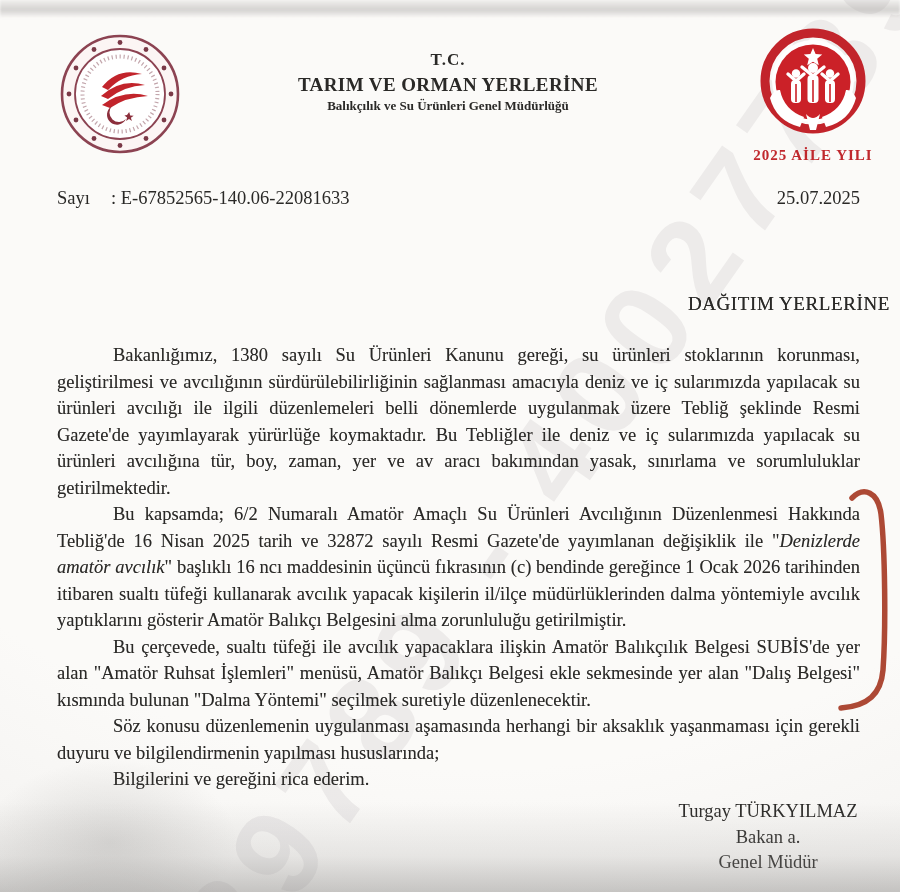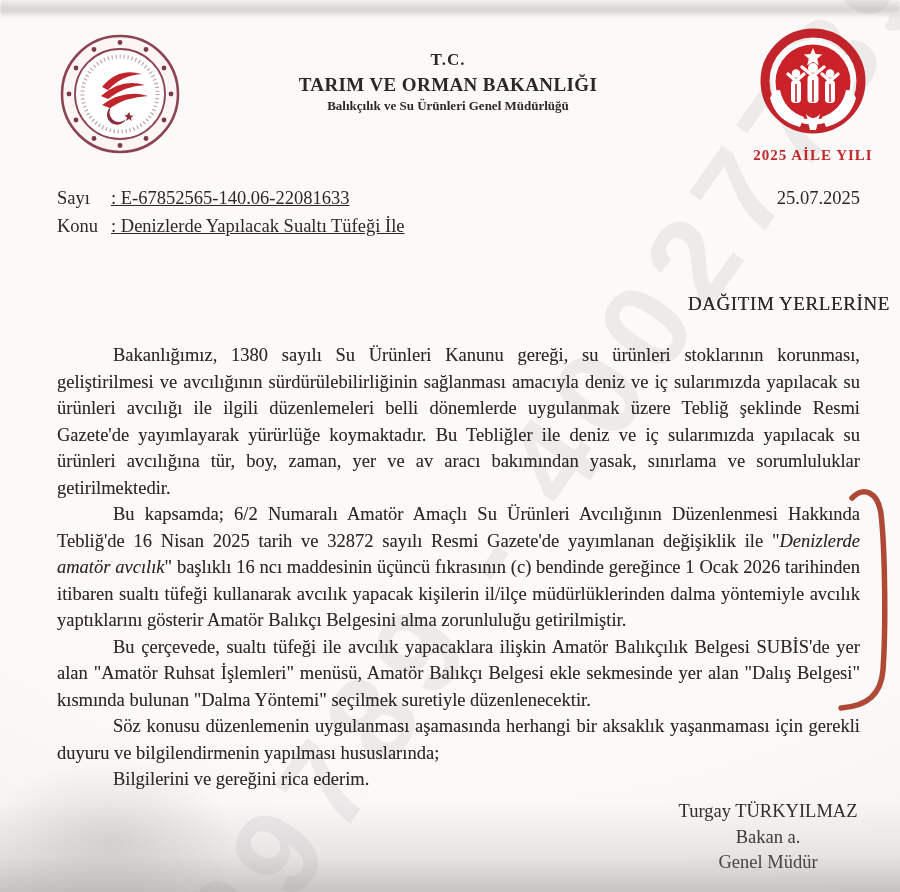--- a/index.html
+++ b/index.html
@@ -29,21 +29,21 @@
   
   .letterhead{position:absolute;top:0;left:0;right:0;height:175px;}
   .seal{position:absolute;left:58px;top:32px;width:124px;height:124px;}
   .header-center{position:absolute;left:196px;right:200px;top:50px;text-align:center;}
   .tc{font-size:17px;font-weight:bold;letter-spacing:1px;}
   .ministry{font-size:19px;font-weight:bold;margin-top:4px;letter-spacing:0.4px;}
   .directorate{font-size:13px;font-weight:bold;margin-top:2px;}
   .emblem{position:absolute;left:746px;top:26px;width:134px;text-align:center;}
   .family-label{font-size:15px;font-weight:bold;color:#c0282d;letter-spacing:1px;margin-top:1px;}
   
-  .meta{position:absolute;top:185px;left:57px;right:40px;font-size:18.5px;line-height:27.5px;text-decoration:underline;}
+  .meta{position:absolute;top:185px;left:57px;right:40px;font-size:18.5px;line-height:27.5px;}
   .meta-row{position:relative;}
   .meta-label{display:inline-block;width:54px;}
   .doc-date{position:absolute;right:0;top:0;}
   .konu-line2{padding-left:68px;}
   
   .recipient{position:absolute;top:293px;left:0;right:10px;text-align:right;
     font-size:19px;font-weight:400;letter-spacing:0.6px;margin:0;
     text-shadow:0 0 0.5px rgba(42,41,39,0.8);}
   .body{position:absolute;top:342px;left:57px;width:803px;
     font-size:18.5px;line-height:26.5px;text-align:justify;}
@@ -92,21 +92,21 @@
           <path d="M43,64 Q63,46 87,53 Q66,54 50,67 Z"></path>
           <path d="M44,73 Q66,57 90,64 Q68,65 52,76 Z"></path>
         </g>
         <path d="M54,74 a10,10 0 1 0 14,13 a8.5,8.5 0 1 1 -14,-13 Z" fill="#8c2f3c"></path>
         <path d="M69,83 l2.2,-3 l1,3.4 l3.5,0.3 l-2.8,2 l1,3.3 l-2.9,-2 l-2.9,2 l1,-3.4 l-2.7,-2 Z" fill="#8c2f3c"></path>
       </svg>
     </div>
 
     <div class="header-center">
       <div class="tc">T.C.</div>
-      <div class="ministry">TARIM VE ORMAN BAKANLIĞI</div>
+      <div class="ministry">TARIM VE ORMAN YERLERİNE</div>
       <div class="directorate">Balıkçılık ve Su Ürünleri Genel Müdürlüğü</div>
     </div>
 
     <div class="emblem">
       <svg viewBox="0 0 134 116" width="134" height="116" aria-hidden="true">
         <circle cx="67" cy="55" r="48" fill="none" stroke="#c2242b" stroke-width="9"></circle>
         <circle cx="67" cy="55" r="41" fill="#ffffff"></circle>
         <circle cx="67" cy="56" r="37.5" fill="#cb2128"></circle>
         <path d="M67,22 l2.6,6 l6.6,0.5 l-5,4.3 l1.6,6.4 l-5.8,-3.5 l-5.8,3.5 l1.6,-6.4 l-5,-4.3 l6.6,-0.5 Z" fill="#ffffff"></path>
         <g stroke="#ffffff" stroke-width="3.4" stroke-linecap="round" fill="none">
@@ -136,23 +136,20 @@
       </svg>
       <div class="family-label">2025 AİLE YILI</div>
     </div>
   </header>
 
   <section class="meta">
     <div class="meta-row">
       <span class="meta-label">Sayı</span><span>: E-67852565-140.06-22081633</span>
       <span class="doc-date">25.07.2025</span>
     </div>
-    <div class="meta-row">
-      <span class="meta-label">Konu</span><span>: Denizlerde Yapılacak Sualtı Tüfeği İle</span>
-    </div>
   </section>
 
   <h2 class="recipient">DAĞITIM YERLERİNE</h2>
 
   <main class="body bodytext">
     <p><span>Bakanlığımız, 1380 sayılı Su Ürünleri Kanunu gereği, su ürünleri stoklarının korunması, geliştirilmesi ve avcılığının sürdürülebilirliğinin sağlanması amacıyla deniz ve iç sularımızda yapılacak su ürünleri avcılığı ile ilgili düzenlemeleri belli dönemlerde uygulanmak üzere Tebliğ şeklinde Resmi Gazete'de yayımlayarak yürürlüğe koymaktadır. Bu Tebliğler ile deniz ve iç sularımızda yapılacak su ürünleri avcılığına tür, boy, zaman, yer ve av aracı bakımından yasak, sınırlama ve sorumluluklar getirilmektedir.</span></p>
     <p><span>Bu kapsamda; 6/2 Numaralı Amatör Amaçlı Su Ürünleri Avcılığının Düzenlenmesi Hakkında Tebliğ'de 16 Nisan 2025 tarih ve 32872 sayılı Resmi Gazete'de yayımlanan değişiklik ile "</span><span class="itl">Denizlerde amatör avcılık</span><span>" başlıklı 16 ncı maddesinin üçüncü fıkrasının (c) bendinde gereğince 1 Ocak 2026 tarihinden itibaren sualtı tüfeği kullanarak avcılık yapacak kişilerin il/ilçe müdürlüklerinden dalma yöntemiyle avcılık yaptıklarını gösterir Amatör Balıkçı Belgesini alma zorunluluğu getirilmiştir.</span></p>
     <p><span>Bu çerçevede, sualtı tüfeği ile avcılık yapacaklara ilişkin Amatör Balıkçılık Belgesi SUBİS'de yer alan "Amatör Ruhsat İşlemleri" menüsü, Amatör Balıkçı Belgesi ekle sekmesinde yer alan "Dalış Belgesi" kısmında bulunan "Dalma Yöntemi" seçilmek suretiyle düzenlenecektir.</span></p>
     <p><span>Söz konusu düzenlemenin uygulanması aşamasında herhangi bir aksaklık yaşanmaması için gerekli duyuru ve bilgilendirmenin yapılması hususlarında;</span></p>
     <p class="closing"><span>Bilgilerini ve gereğini rica ederim.</span></p>

